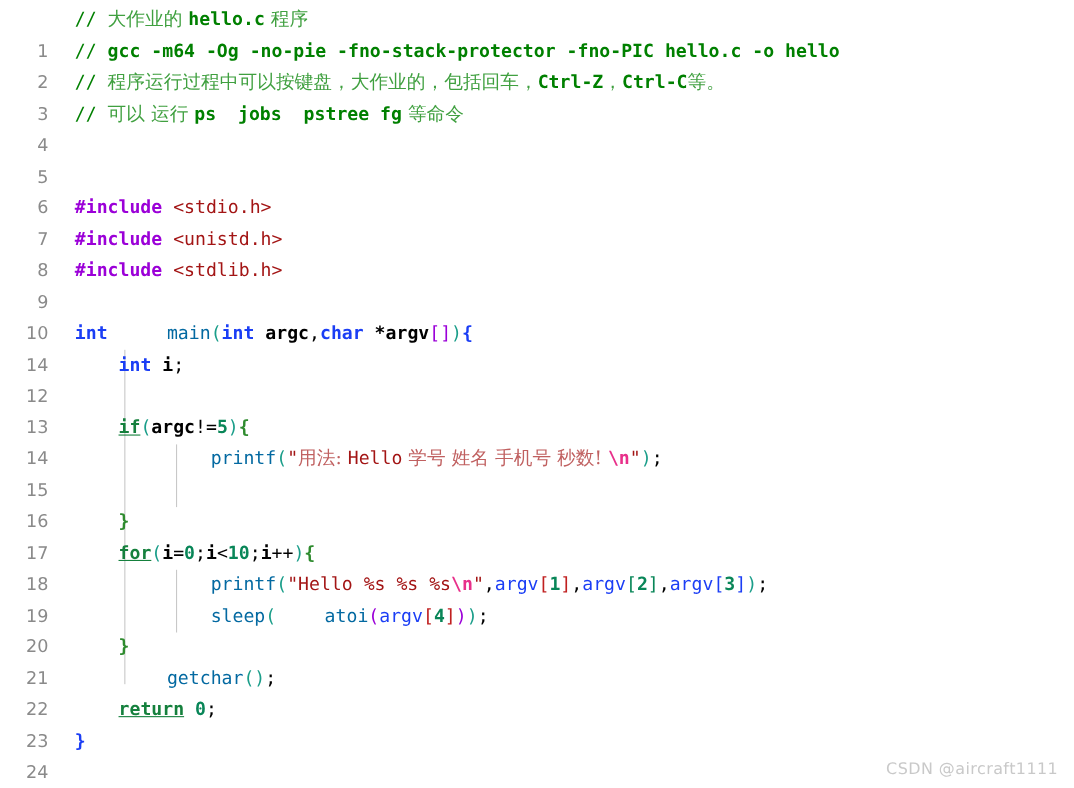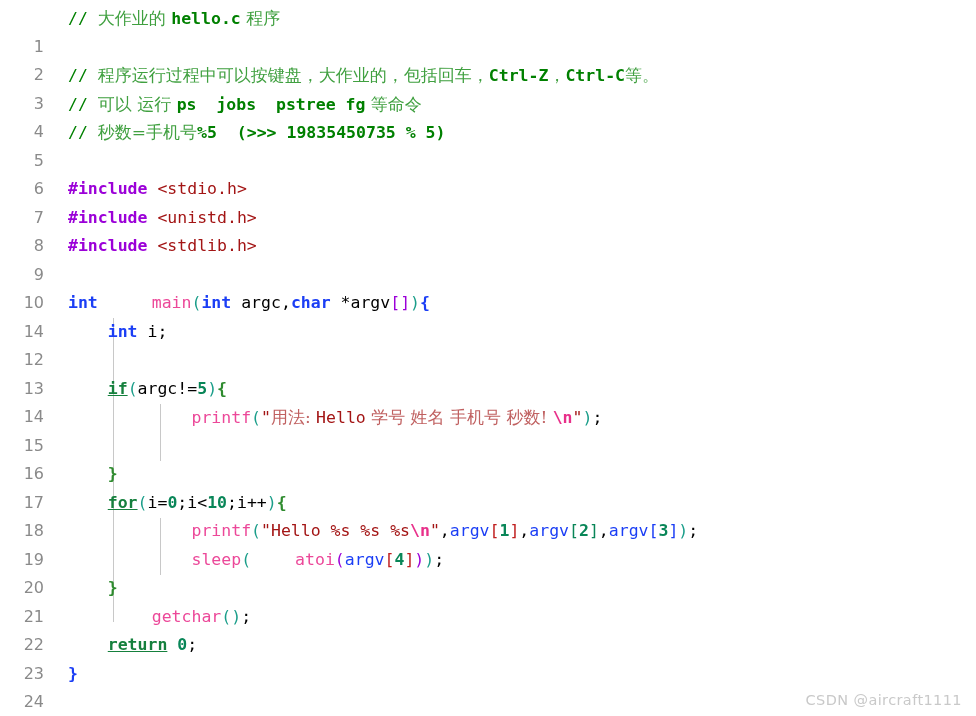--- a/index.html
+++ b/index.html
@@ -59,26 +59,26 @@
   }
 
   
   .t-cmt      { color: #008000; }            
   .t-cmt-cjk  { color: #40a040; font-family: "DejaVu Serif","Liberation Serif",serif; font-size: 17px; }
   .t-cmt-bold { color: #008000; font-weight: bold; }
   .t-pre      { color: #9b00d8; font-weight: bold; }  
   .t-hdr      { color: #a31515; }            
   .t-kw       { color: #1b3ef5; font-weight: bold; text-align: right; }  
   .t-ctl      { color: #15803d; font-weight: bold; text-decoration: underline; }  
-  .t-fn       { color: #ec4899; padding-left: 44px; }            
+  .t-fn       { color: #0369a1; padding-left: 44px; }            
   .t-num      { color: #098658; font-weight: bold; }  
   .t-str      { color: #a31515; }            
   .t-str-cjk  { color: #c06060; font-family: "DejaVu Serif","Liberation Serif",serif; font-size: 17px; }
   .t-esc      { color: #e8308a; font-weight: bold; }  
-  .t-id       { color: #000000; }
+  .t-id       { color: #000000; font-weight: bold; }
   .t-var      { color: #1b3ef5; text-align: center; }            
   .b-1        { color: #1b9e8a; }
   .b-2        { color: #9b00d8; }
   .b-3        { color: #c02020; }
   .b-4        { color: #098658; }
   .b-5        { color: #1b3ef5; }
   .t-brace-g  { color: #2e8b2e; font-weight: bold; }
   .t-brace-b  { color: #1b3ef5; font-weight: bold; }
   .t-op       { color: #000000; }
 
@@ -101,35 +101,35 @@
   <div class="guide" style="left:160px; top:404px; height:57px;"></div>
   <div class="guide" style="left:160px; top:518px; height:57px;"></div>
 
   <div class="code-line" style="top:4px;position:absolute;left:0;right:0;">
     <span class="ln">1</span>
     <span class="code"><span class="t-cmt">// </span><span class="t-cmt-cjk">大作业的 </span><span class="t-cmt-bold">hello.c</span><span class="t-cmt-cjk"> 程序</span></span>
   </div>
 
   <div class="code-line" style="top:32.5px;position:absolute;left:0;right:0;">
     <span class="ln">2</span>
+    <span class="code"><span class="t-cmt">// </span><span class="t-cmt-bold">gcc -m64 -Og -no-pie -fno-stack-protector -fno-PIC hello.c -o hello</span></span>
   </div>
 
   <div class="code-line" style="top:61px;position:absolute;left:0;right:0;">
     <span class="ln">3</span>
     <span class="code"><span class="t-cmt">// </span><span class="t-cmt-cjk">程序运行过程中可以按键盘，大作业的，包括回车，</span><span class="t-cmt-bold">Ctrl-Z</span><span class="t-cmt-cjk">，</span><span class="t-cmt-bold">Ctrl-C</span><span class="t-cmt-cjk">等。</span></span>
   </div>
 
   <div class="code-line" style="top:89.5px;position:absolute;left:0;right:0;">
     <span class="ln">4</span>
     <span class="code"><span class="t-cmt">// </span><span class="t-cmt-cjk">可以 运行 </span><span class="t-cmt-bold">ps</span><span class="t-cmt">  </span><span class="t-cmt-bold">jobs</span><span class="t-cmt">  </span><span class="t-cmt-bold">pstree fg</span><span class="t-cmt-cjk"> 等命令</span></span>
   </div>
 
   <div class="code-line" style="top:118px;position:absolute;left:0;right:0;">
     <span class="ln">5</span>
-    <span class="code"><span class="t-cmt">// </span><span class="t-cmt-cjk">秒数=手机号</span><span class="t-cmt-bold">%5</span><span class="t-cmt">  </span><span class="t-cmt-bold">(&gt;&gt;&gt; 19835450735 % 5)</span></span>
   </div>
 
   <div class="code-line" style="top:146.5px;position:absolute;left:0;right:0;">
     <span class="ln">6</span>
     <span class="code"></span>
   </div>
 
   <div class="code-line" style="top:175px;position:absolute;left:0;right:0;">
     <span class="ln">7</span>
     <span class="code"><span class="t-pre">#include</span><span> </span><span class="t-hdr">&lt;stdio.h&gt;</span></span>

